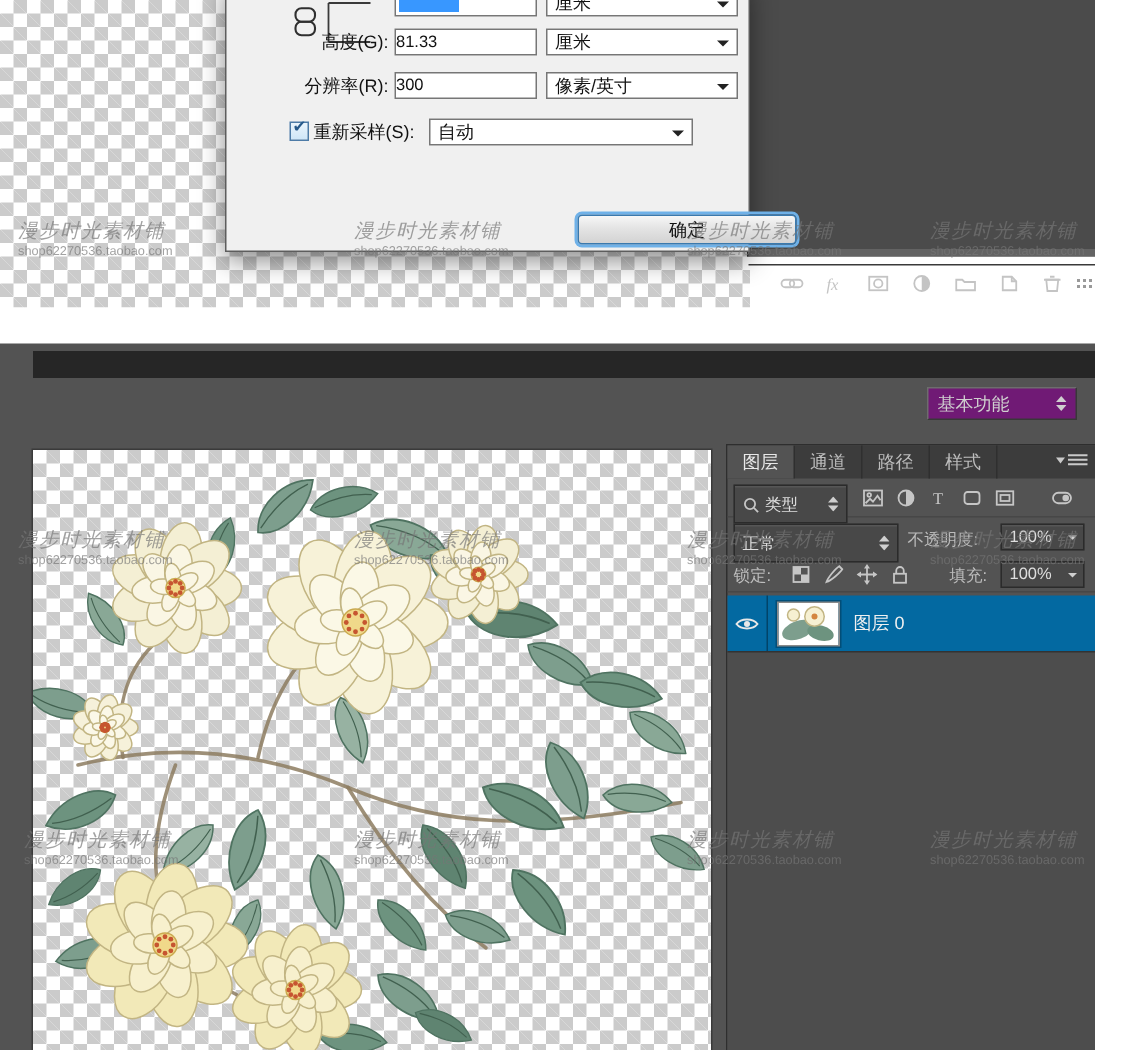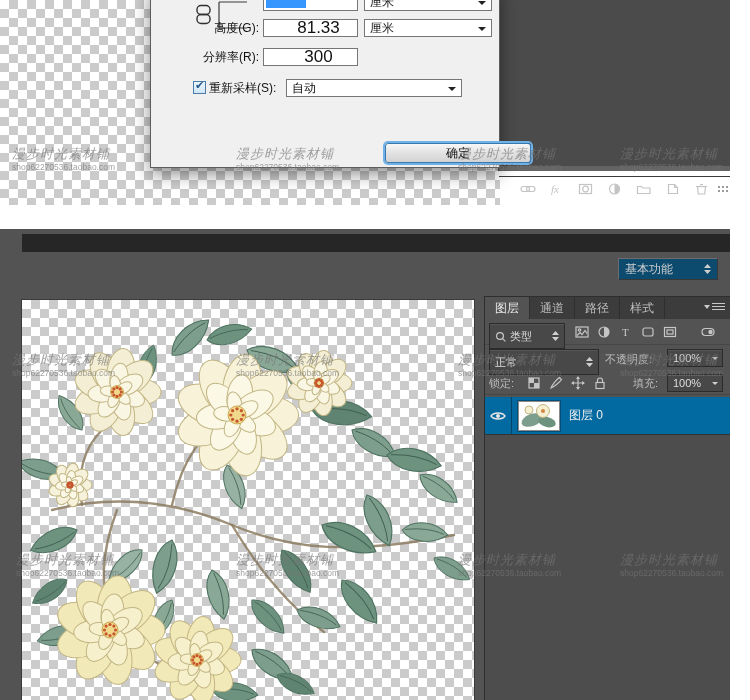--- a/index.html
+++ b/index.html
@@ -28,37 +28,37 @@
   .mini-ic{width:16px;height:14px;}
   .mini-ic *{stroke:#c4c4c4;fill:none;stroke-width:1.2;}
   .mini-ic .fill{fill:#c4c4c4;stroke:none;}
   .grip{position:absolute;right:10px;top:186px;width:2px;height:2px;background:#9a9a9a;
         box-shadow:4px 0 #9a9a9a,8px 0 #9a9a9a,0 4px #9a9a9a,4px 4px #9a9a9a,8px 4px #9a9a9a;}
 
   
   .dialog{position:absolute;left:150px;top:-14px;width:350px;height:182px;background:#f0f0f0;
           border:1px solid #5d5d5d;box-sizing:border-box;box-shadow:0 6px 16px rgba(0,0,0,.45);z-index:5;}
   .dlg-label{position:absolute;left:0;width:108px;text-align:right;font-size:12px;color:#111;line-height:18px;}
-  .field{position:absolute;background:#fff;border:1px solid #767676;box-sizing:border-box;height:18px;font-size:17px;line-height:16px;padding-left:16px;color:#111;text-align:center;}
+  .field{position:absolute;background:#fff;border:1px solid #767676;box-sizing:border-box;height:18px;font-size:11px;line-height:16px;padding-left:0;color:#111;}
   .dcombo{position:absolute;background:#fff;border:1px solid #767676;box-sizing:border-box;height:18px;font-size:12px;line-height:16px;padding:0 18px 0 5px;color:#111;}
   .dcombo::after{content:"";position:absolute;right:5px;top:7px;border:4px solid transparent;border-top-color:#222;}
   .sel-block{position:absolute;left:2px;top:2px;width:40px;height:12px;background:#3897ff;}
   .btn{position:absolute;height:20px;border:1px solid #757575;border-radius:3px;
        background:linear-gradient(#f7f7f7,#e4e4e4 45%,#d3d3d3);font-size:12px;text-align:center;line-height:18px;color:#111;box-sizing:border-box;}
   .btn-ok{border:1px solid #3a79ad;box-shadow:0 0 0 2px #6fb1e8;margin-left:39px;}
   .checkbox{position:absolute;left:42px;top:94px;width:13px;height:13px;box-sizing:border-box;
             background:linear-gradient(#eaf4fc,#cfe6f8);border:1px solid #4d7ba7;}
   .chk{position:absolute;left:1px;top:-3px;font-size:11px;color:#27598a;line-height:13px;}
   .chain-svg{position:absolute;left:40px;top:6px;}
 
   
   .bottom-section{position:absolute;left:0;top:229px;width:730px;height:471px;background:#535353;overflow:hidden;}
   .app-bar{position:absolute;left:22px;top:5px;width:708px;height:18px;background:#262626;}
   .ws-switcher{position:absolute;left:618px;top:29px;width:100px;height:22px;box-sizing:border-box;
-               background:#0c4a6e;border:1px solid;border-color:#6d6d6d #383838 #383838 #6d6d6d;
+               background:#701a75;border:1px solid;border-color:#6d6d6d #383838 #383838 #6d6d6d;
                color:#cfcfcf;font-size:12px;display:flex;align-items:center;padding:0 6px;gap:6px;}
   .ws-switcher .updown{margin-left:auto;}
 
   .canvas{position:absolute;left:22px;top:71px;width:452px;height:400px;box-shadow:0 0 0 1px #3a3a3a;}
 
   .layers-panel{position:absolute;left:485px;top:68px;width:245px;height:403px;background:#535353;box-shadow:0 0 0 1px #2e2e2e;}
   .tabs-bar{position:absolute;left:0;top:0;right:0;height:22px;background:#3c3c3c;display:flex;align-items:stretch;}
   .ptab{display:inline-flex;align-items:center;padding:0 10px;font-size:12px;color:#bdbdbd;border-right:1px solid #2f2f2f;}
   .ptab.active{background:#535353;color:#e8e8e8;}
   .panel-menu{position:absolute;right:4px;top:5px;display:flex;align-items:center;gap:2px;}
@@ -178,20 +178,23 @@
       <div class="field" style="left:112px;top:32px;width:95px;">
         <span>81.33</span>
       </div>
       <div class="dcombo" style="left:213px;top:32px;width:128px;">
         <span>厘米</span>
       </div>
 
       <div class="dlg-label" style="top:61px;">分辨率(R):</div>
       <div class="field" style="left:112px;top:61px;width:95px;">
         <span>300</span>
+      </div>
+      <div class="dcombo" style="left:213px;top:61px;width:128px;">
+        <span>像素/英寸</span>
       </div>
 
       <span class="checkbox">
         <span class="chk">✔</span>
       </span>
       <div class="dlg-label" style="left:58px;top:92px;width:auto;text-align:left;">重新采样(S):</div>
       <div class="dcombo" style="left:135px;top:92px;width:176px;">
         <span>自动</span>
       </div>
 

